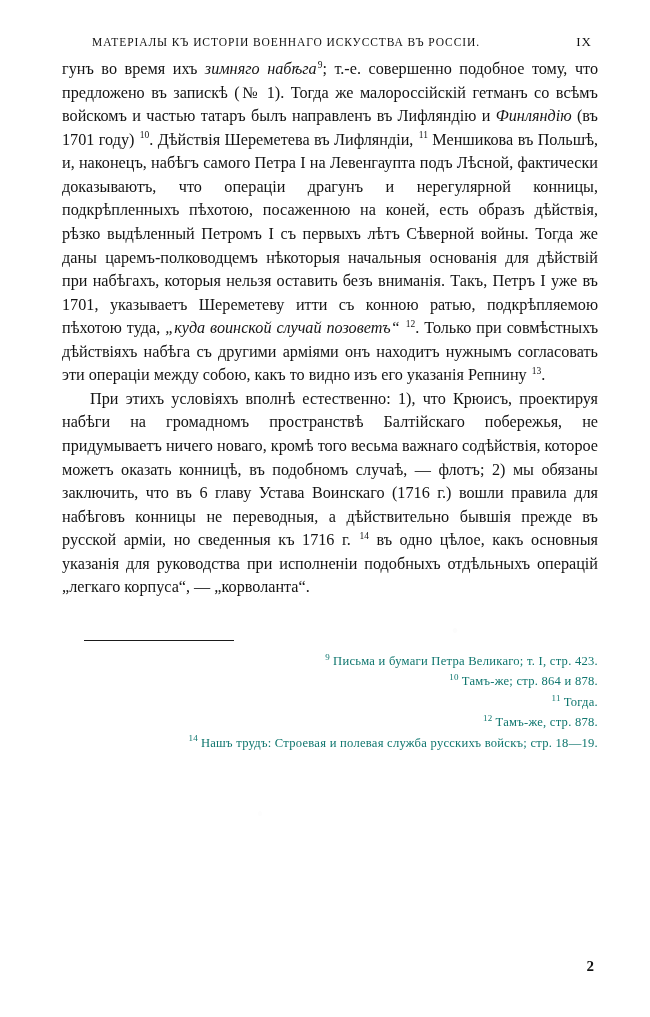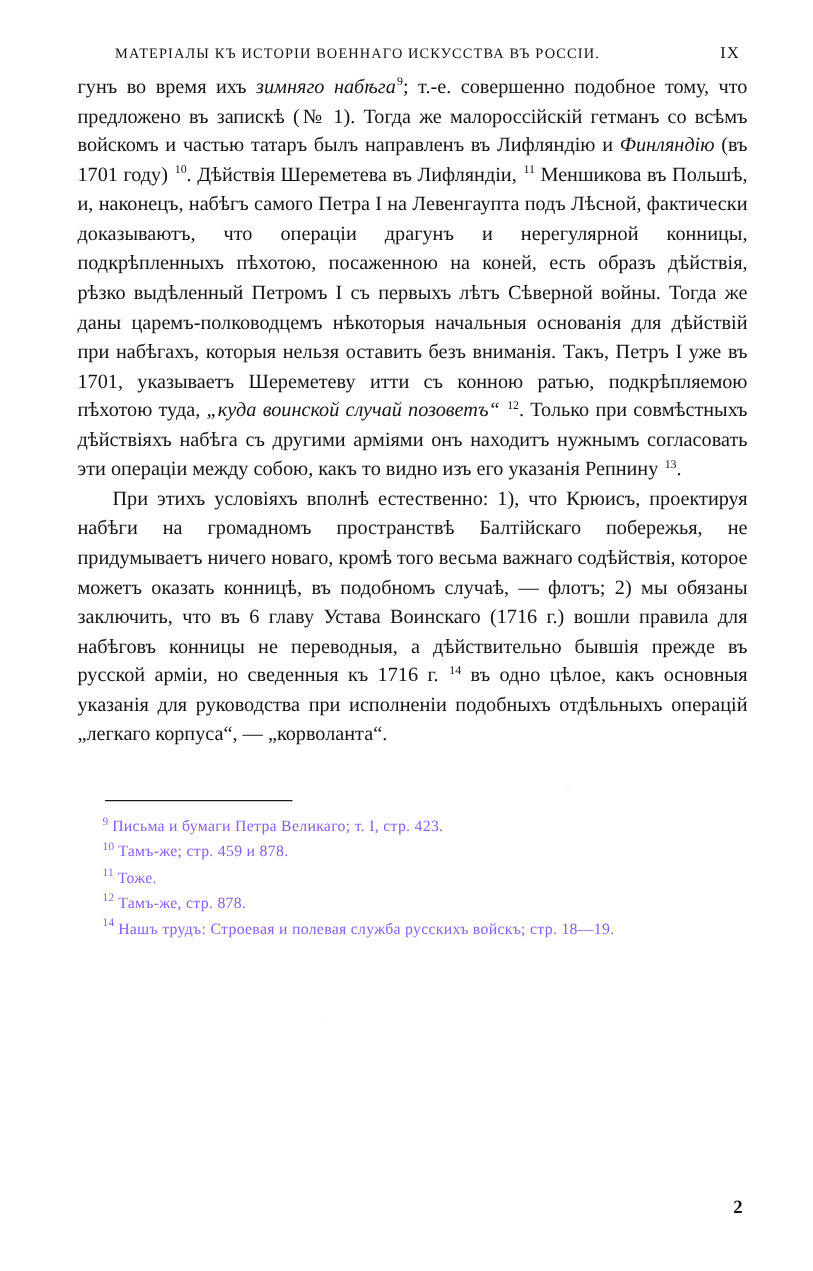--- a/index.html
+++ b/index.html
@@ -69,22 +69,23 @@
   }
   .footnote-rule {
     width: 150px;
     height: 0;
     border-top: 1.6px solid #1a1a1a;
     margin: 40px 0 10px 38px;
   }
   .footnotes {
     font-size: 12.6px;
     line-height: 1.62;
-    color: #8b5cf6;
+    color: #0f766e;
     letter-spacing: 0.25px;
+    text-align: right;
   }
   .footnote {
     display: block;
     text-indent: 36px;
   }
   .footnote .fn-mark {
     font-size: 9px;
     vertical-align: super;
     line-height: 0;
     padding-right: 3px;
@@ -121,22 +122,22 @@
 
   <div class="body-text" id="body-text">
       <p class=""><span>гунъ во время ихъ </span><span class="ital">зимняго набѣга</span><sup class="note">9</sup><span>; т.-е. совершенно подобное тому, что предложено въ запискѣ (№ 1). Тогда же малороссійскій гетманъ со всѣмъ войскомъ и частью татаръ былъ направленъ въ Лифляндію и </span><span class="ital">Финляндію</span><span> (въ 1701 году) </span><sup class="note">10</sup><span>. Дѣйствія Шереметева въ Лифляндіи, </span><sup class="note">11</sup><span> Меншикова въ Польшѣ, и, наконецъ, набѣгъ самого Петра I на Левенгаупта подъ Лѣсной, фактически доказываютъ, что операціи драгунъ и нерегулярной конницы, подкрѣпленныхъ пѣхотою, посаженною на коней, есть образъ дѣйствія, рѣзко выдѣленный Петромъ I съ первыхъ лѣтъ Сѣверной войны. Тогда же даны царемъ-полководцемъ нѣкоторыя начальныя основанія для дѣйствій при набѣгахъ, которыя нельзя оставить безъ вниманія. Такъ, Петръ I уже въ 1701, указываетъ Шереметеву итти съ конною ратью, подкрѣпляемою пѣхотою туда, </span><span class="ital">„куда воинской случай позоветъ“</span><span> </span><sup class="note">12</sup><span>. Только при совмѣстныхъ дѣйствіяхъ набѣга съ другими арміями онъ находитъ нужнымъ согласовать эти операціи между собою, какъ то видно изъ его указанія Репнину </span><sup class="note">13</sup><span>.</span></p>
       <p class="indent"><span>При этихъ условіяхъ вполнѣ естественно: 1), что Крюисъ, проектируя набѣги на громадномъ пространствѣ Балтійскаго побережья, не придумываетъ ничего новаго, кромѣ того весьма важнаго содѣйствія, которое можетъ оказать конницѣ, въ подобномъ случаѣ, — флотъ; 2) мы обязаны заключить, что въ 6 главу Устава Воинскаго (1716 г.) вошли правила для набѣговъ конницы не переводныя, а дѣйствительно бывшія прежде въ русской арміи, но сведенныя къ 1716 г. </span><sup class="note">14</sup><span> въ одно цѣлое, какъ основныя указанія для руководства при исполненіи подобныхъ отдѣльныхъ операцій „легкаго корпуса“, — „корволанта“.</span></p>
     </div>
 
   <div class="footnote-rule"></div>
 
   <div class="footnotes" id="footnotes">
       <div class="footnote"><span class="fn-mark">9</span><span>Письма и бумаги Петра Великаго; т. I, стр. 423.</span></div>
-      <div class="footnote"><span class="fn-mark">10</span><span>Тамъ-же; стр. 459 и 878.</span></div>
-      <div class="footnote"><span class="fn-mark">11</span><span>Тоже.</span></div>
+      <div class="footnote"><span class="fn-mark">10</span><span>Тамъ-же; стр. 864 и 878.</span></div>
+      <div class="footnote"><span class="fn-mark">11</span><span>Тогда.</span></div>
       <div class="footnote"><span class="fn-mark">12</span><span>Тамъ-же, стр. 878.</span></div>
       <div class="footnote"><span class="fn-mark">14</span><span>Нашъ трудъ: Строевая и полевая служба русскихъ войскъ; стр. 18—19.</span></div>
     </div>
 
   <div class="page-number">2</div>
 
   <div class="grain"></div>
 </div>
 
 </body></html>

